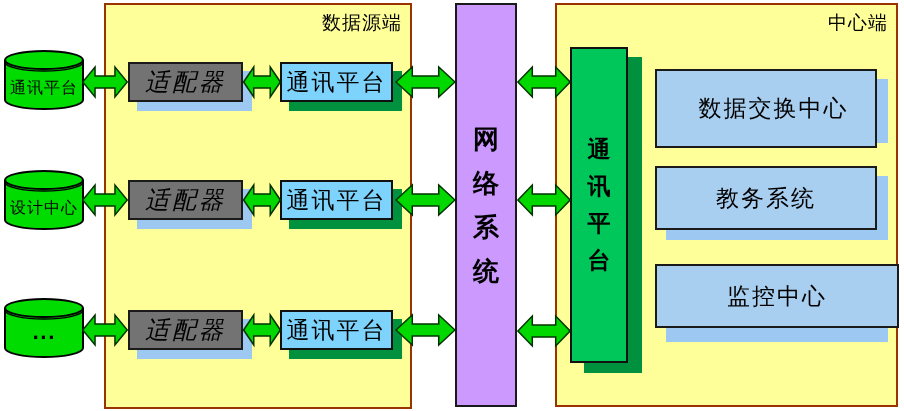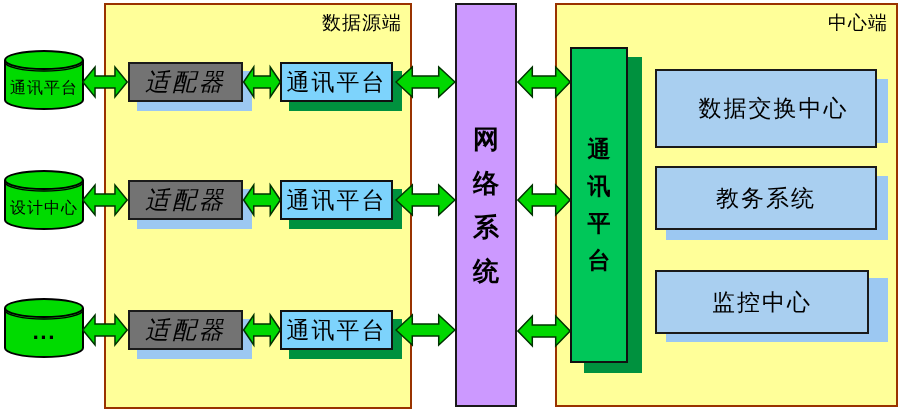--- a/index.html
+++ b/index.html
@@ -67,21 +67,21 @@
 平
 台</div>
 
   <div class="shadow blue-shadow" style="left:666px;top:79px;width:222px;height:64px;"></div>
   <div class="box center-box" style="left:655px;top:69px;width:222px;height:79px;padding-left:15px;">数据交换中心</div>
 
   <div class="shadow blue-shadow" style="left:666px;top:176px;width:222px;height:64px;"></div>
   <div class="box center-box" style="left:655px;top:166px;width:222px;height:64px;">教务系统</div>
 
   <div class="shadow blue-shadow" style="left:666px;top:278px;width:222px;height:64px;"></div>
-  <div class="box center-box" style="left:655px;top:270px;width:214px;height:64px;">监控中心</div>
+  <div class="box center-box" style="left:655px;top:264px;width:244px;height:64px;">监控中心</div>
 
   <div class="cylinder" style="left:3px;top:50px;">
     <svg width="82" height="60" viewBox="0 0 82 60">
       <path d="M2,10 L2,50 A39,9 0 0 0 80,50 L80,10" fill="#00DB00" stroke="#000" stroke-width="2"></path>
       <ellipse cx="41" cy="10" rx="39" ry="9" fill="#00DB00" stroke="#000" stroke-width="2"></ellipse>
       <path d="M2,12 A39,9 0 0 0 80,12" fill="none" stroke="#000" stroke-width="1.5"></path>
     </svg>
     <div class="cyl-label">通讯平台</div>
   </div>
 

